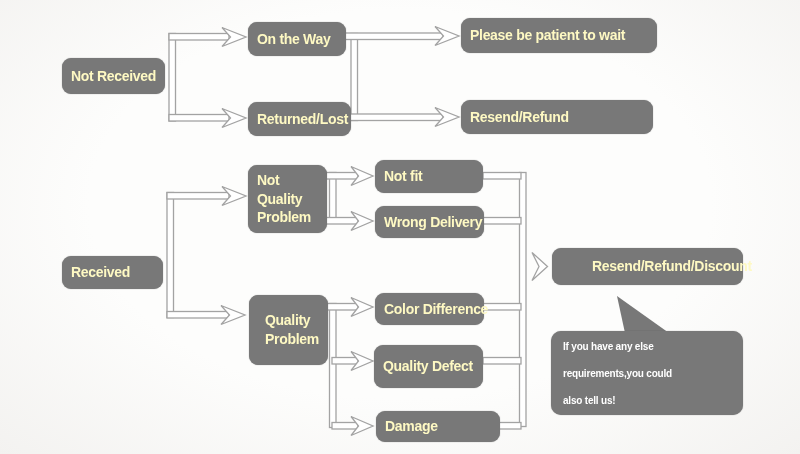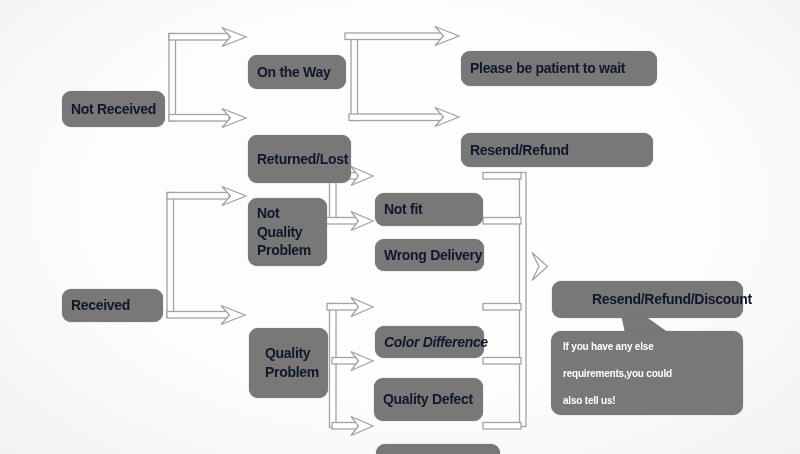--- a/index.html
+++ b/index.html
@@ -4,26 +4,25 @@
 <style>
   html,body{margin:0;padding:0;}
   body{background:#e8e8e8;font-family:"Liberation Sans",sans-serif;}
   .stage{
     position:relative;width:800px;height:454px;overflow:hidden;
     background:radial-gradient(ellipse at 50% 45%, #fdfdfc 55%, #f3f2f0 100%);
   }
   svg.wires{position:absolute;left:0;top:0;z-index:1;}
   .node{
     position:absolute;z-index:2;box-sizing:border-box;
-    background:#787878;color:#0f172a;border-radius:9px;
+    background:#787878;color:#fef9c3;border-radius:9px;
     font-weight:bold;font-size:14px;letter-spacing:-0.3px;line-height:1.35;
     display:flex;align-items:center;justify-content:flex-start;
     padding:0 3px 0 9px;white-space:normal;
     box-shadow:0 0 1px rgba(60,60,60,.6);
-    margin-top:33px;
   }
   .node.nowrap{white-space:nowrap;}
   .bubble{
     position:absolute;z-index:2;box-sizing:border-box;
     background:#787878;color:#fff;border-radius:10px;
     font-weight:bold;font-size:10px;letter-spacing:-0.2px;line-height:27px;
     padding:2px 10px 0 12px;
     box-shadow:0 0 1px rgba(60,60,60,.6);
   }
 </style>
@@ -73,30 +72,30 @@
       <polygon points="351,416.5 373,426 351,435.5 358.5,426"></polygon>
 
       <polygon points="532,252.5 547.5,266.5 532,280.5 539,266.5"></polygon>
     </g>
 
     <polygon points="617,296 669,333 625,333" fill="#787878"></polygon>
   </svg>
 
   <div class="node nowrap" style="left:62px;top:58px;width:103px;height:36px;">Not Received</div>
   <div class="node nowrap" style="left:248px;top:22px;width:98px;height:34px;">On the Way</div>
-  <div class="node nowrap" style="left:248px;top:102px;width:103px;height:48px;">Returned/Lost</div>
+  <div class="node nowrap" style="left:248px;top:102px;width:103px;height:34px;">Returned/Lost</div>
   <div class="node nowrap" style="left:461px;top:18px;width:196px;height:35px;">Please be patient to wait</div>
   <div class="node nowrap" style="left:461px;top:100px;width:192px;height:34px;">Resend/Refund</div>
 
   <div class="node nowrap" style="left:62px;top:256px;width:101px;height:33px;">Received</div>
   <div class="node" style="left:248px;top:165px;width:79px;height:68px;">Not Quality Problem</div>
   <div class="node" style="left:249px;top:295px;width:79px;height:70px;padding-left:16px;">Quality Problem</div>
   <div class="node nowrap" style="left:375px;top:160px;width:108px;height:33px;">Not fit</div>
   <div class="node nowrap" style="left:375px;top:206px;width:109px;height:32px;">Wrong Delivery</div>
-  <div class="node nowrap" style="left:375px;top:293px;width:109px;height:32px;font-style:italic;">Color Difference</div>
+  <div class="node nowrap" style="left:375px;top:293px;width:109px;height:32px;">Color Difference</div>
   <div class="node nowrap" style="left:374px;top:345px;width:109px;height:43px;">Quality Defect</div>
   <div class="node nowrap" style="left:376px;top:411px;width:124px;height:31px;">Damage</div>
 
   <div class="node nowrap" style="left:552px;top:248px;width:191px;height:37px;padding-left:40px;">Resend/Refund/Discount</div>
 
   <div class="bubble" style="left:551px;top:331px;width:192px;height:84px;">
     <div>If you have any else</div>
     <div>requirements,you could</div>
     <div>also tell us!</div>
   </div>

